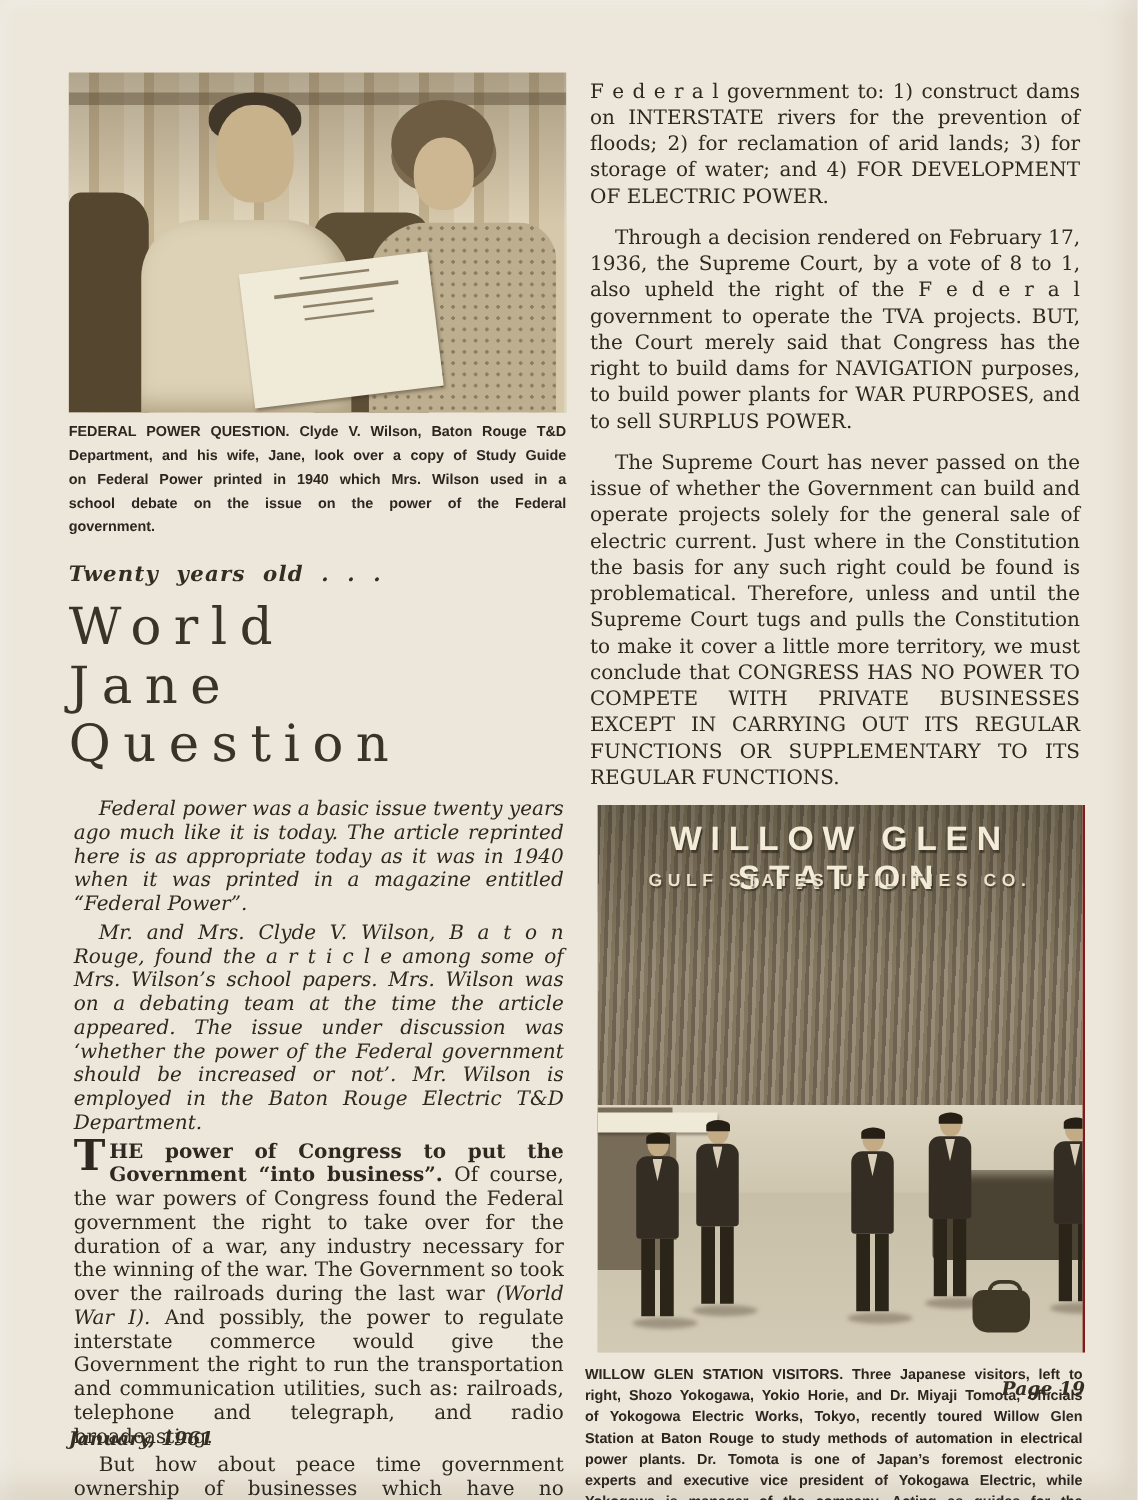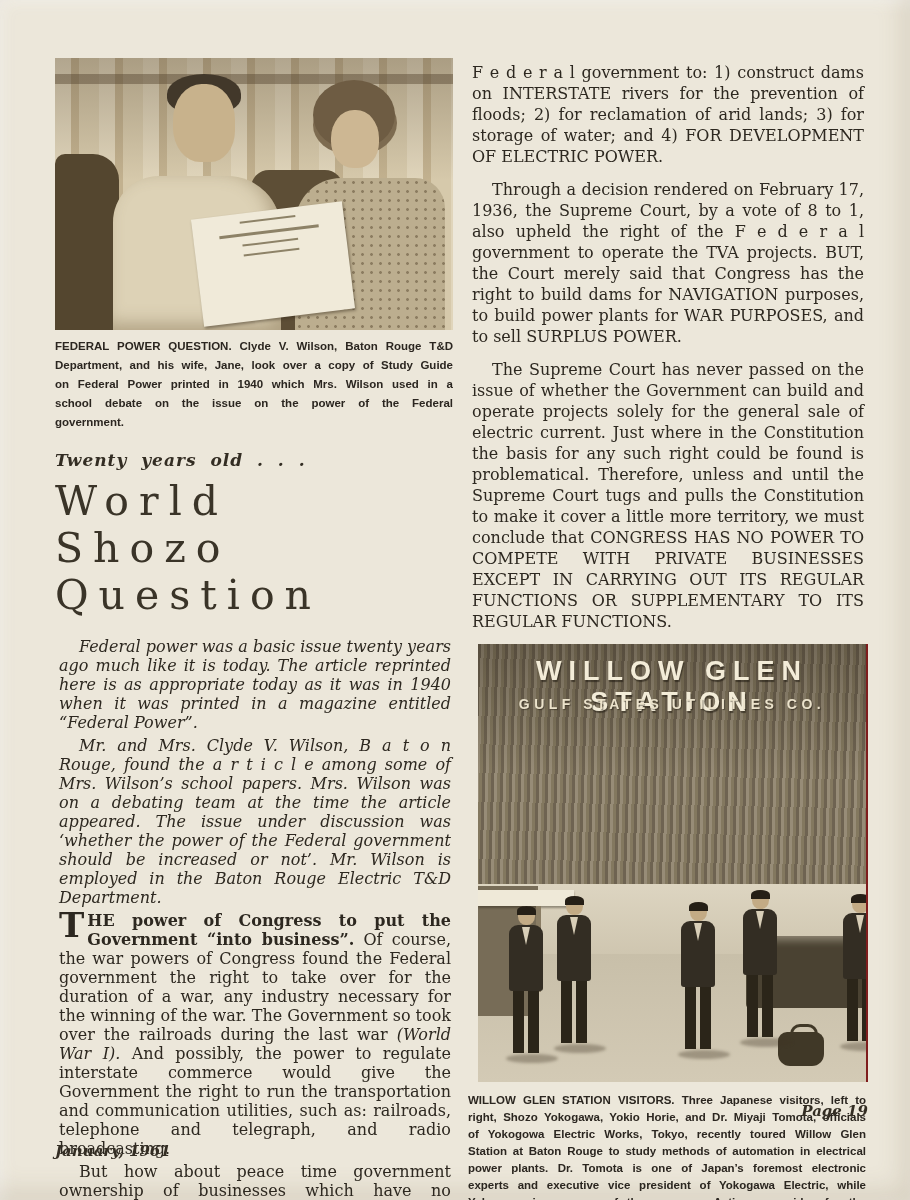--- a/index.html
+++ b/index.html
@@ -117,21 +117,21 @@
         <div class="p1-line short"></div>
       </div>
     </div>
 
     <div class="caption caption1">FEDERAL POWER QUESTION.  Clyde V. Wilson, Baton Rouge T&amp;D Department, and his wife, Jane, look over a copy of Study Guide on Federal Power printed in 1940 which Mrs. Wilson used in a school debate on the issue on the power of the Federal government.</div>
 
     <div class="kicker">Twenty years old . . .</div>
 
     <div class="title">
       <div>World</div>
-      <div>Shozo Question</div>
+      <div>Jane Question</div>
     </div>
 
     <div class="bodytext">
       <p class="bp intro">Federal power was a basic issue twenty years ago much like it is today.  The article reprinted here is as appropriate today as it was in 1940 when it was printed in a magazine entitled “Federal Power”.</p>
       <p class="bp intro">Mr. and Mrs. Clyde V. Wilson, B a t o n Rouge, found the a r t i c l e among some of Mrs. Wilson’s school papers.  Mrs. Wilson was on a debating team at the time the article appeared.  The issue under discussion was ‘whether the power of the Federal government should be increased or not’.  Mr. Wilson is employed in the Baton Rouge Electric T&amp;D Department.</p>
 
       <p class="bp noindent lead">
         <span class="dropcap">T</span>
         <b>HE power of Congress to put the Government “into business”.</b>
         <span>Of course, the war powers of Congress found the Federal government the right to take over for the duration of a war, any industry necessary for the winning of the war.  The Government so took over the railroads during the last war</span>

